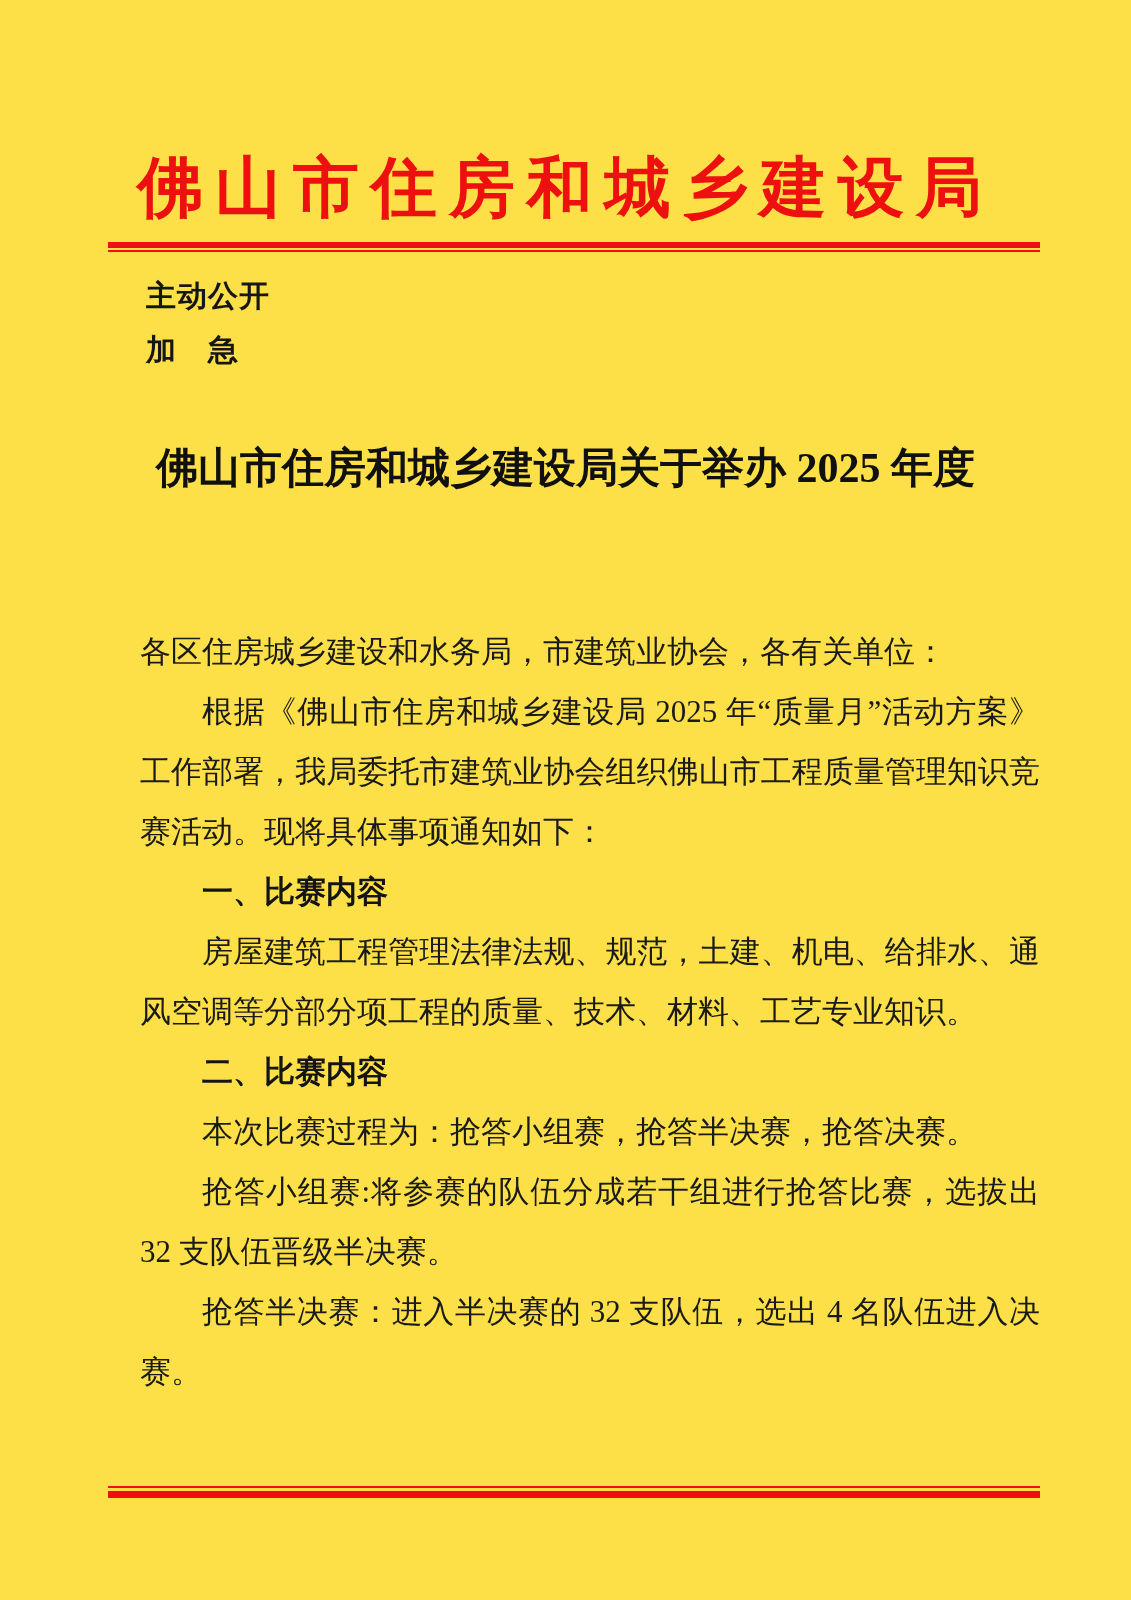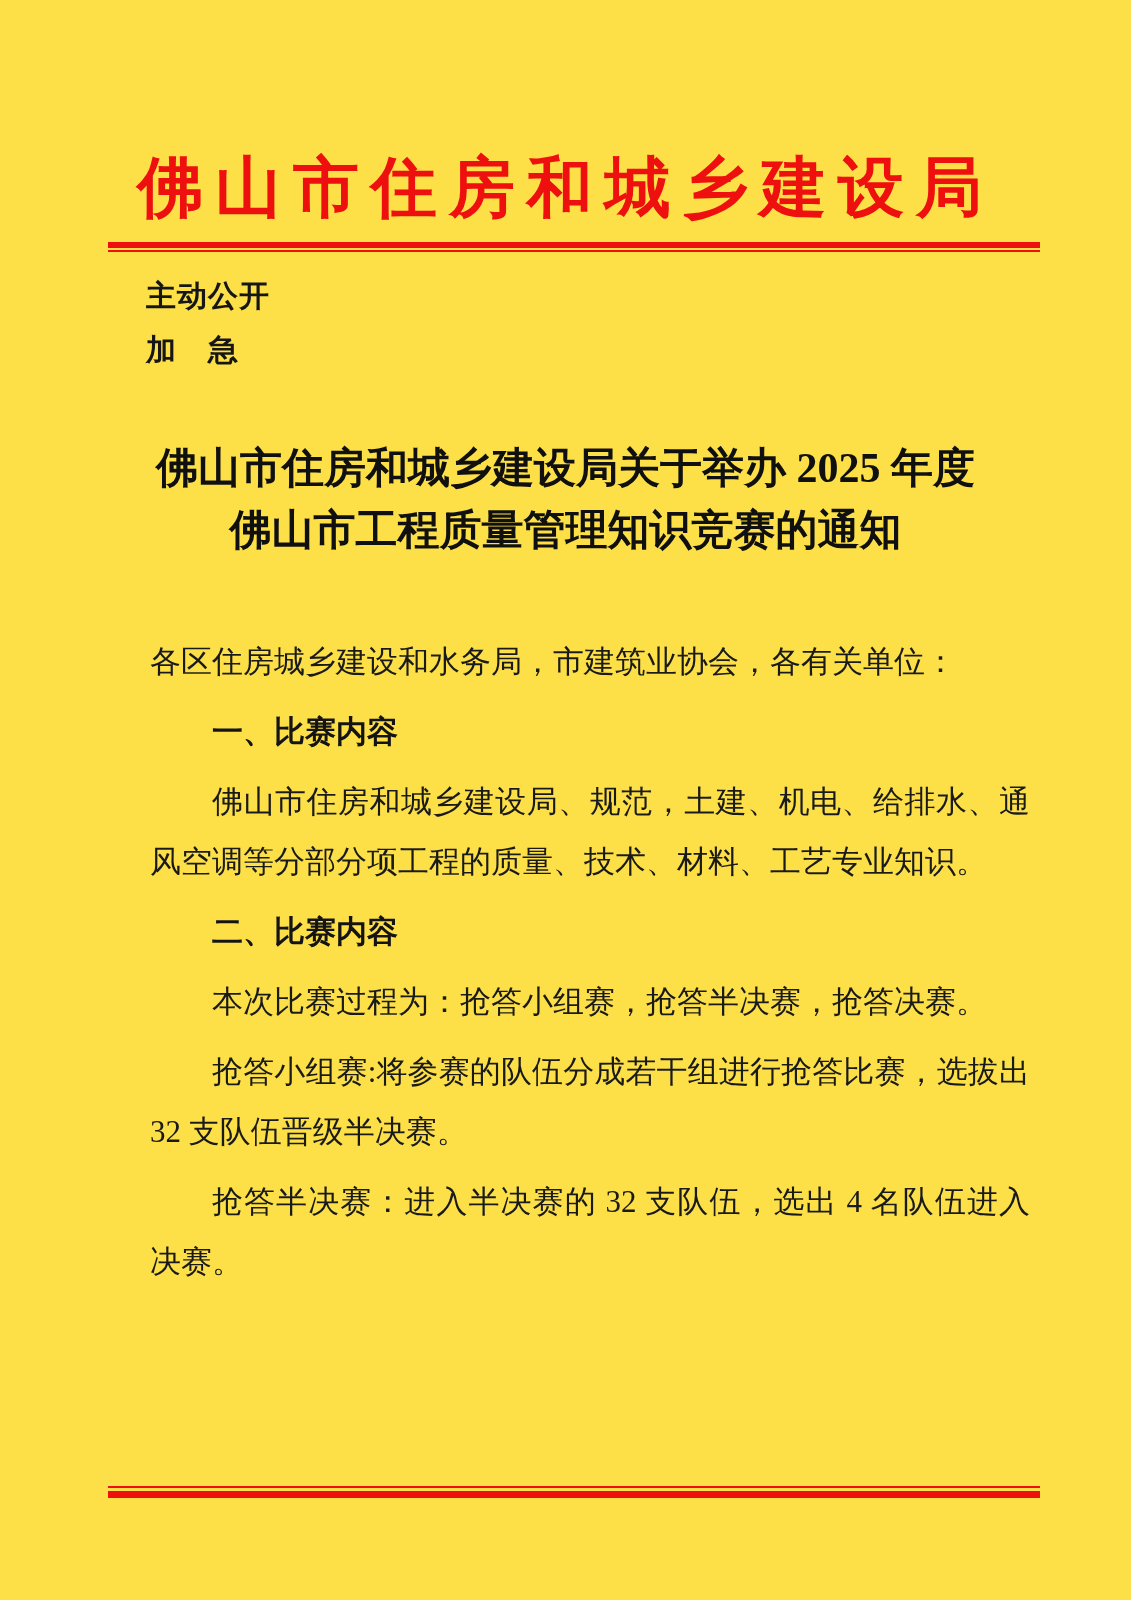--- a/index.html
+++ b/index.html
@@ -66,21 +66,21 @@
   
   .doc-body {
     position: absolute;
     top: 622px; left: 140px; width: 900px;
     color: #1a1a1a;
     font-family: "Liberation Serif", "DejaVu Serif", serif;
     font-size: 31px;
     line-height: 60px;
     text-align: justify;
   }
-  .doc-body p { margin: 10px; text-indent: 2em; }
+  .doc-body p { margin: 0; text-indent: 2em; }
   .doc-body p.salutation { text-indent: 0; }
   .doc-body p.heading {
     font-family: Liberation Sans, sans-serif;
     font-weight: bold;
     color: #141414;
   }
 </style>
 </head>
 <body>
 
@@ -93,27 +93,27 @@
     <div class="r-gap"></div>
     <div class="r-thin"></div>
   </div>
 
   <div class="mark mark-disclosure">主动公开</div>
 
   <div class="mark mark-urgency">加　急</div>
 
   <h1 class="doc-title">
     <span class="t-line">佛山市住房和城乡建设局关于举办 2025 年度</span>
-    <span class="t-line">佛山市工程质量管理知识竞赛的通知</span>
   </h1>
 
   <main class="doc-body">
     <p class="salutation">各区住房城乡建设和水务局，市建筑业协会，各有关单位：</p>
+    <p class="para">根据《佛山市住房和城乡建设局 2025 年“质量月”活动方案》工作部署，我局委托市建筑业协会组织佛山市工程质量管理知识竞赛活动。现将具体事项通知如下：</p>
     <p class="heading">一、比赛内容</p>
-    <p class="para">佛山市住房和城乡建设局、规范，土建、机电、给排水、通风空调等分部分项工程的质量、技术、材料、工艺专业知识。</p>
+    <p class="para">房屋建筑工程管理法律法规、规范，土建、机电、给排水、通风空调等分部分项工程的质量、技术、材料、工艺专业知识。</p>
     <p class="heading">二、比赛内容</p>
     <p class="para">本次比赛过程为：抢答小组赛，抢答半决赛，抢答决赛。</p>
     <p class="para">抢答小组赛:将参赛的队伍分成若干组进行抢答比赛，选拔出 32 支队伍晋级半决赛。</p>
     <p class="para">抢答半决赛：进入半决赛的 32 支队伍，选出 4 名队伍进入决赛。</p>
   </main>
 
   <div class="rule rule-bottom">
     <div class="r-thin"></div>
     <div class="r-gap"></div>
     <div class="r-thick"></div>

